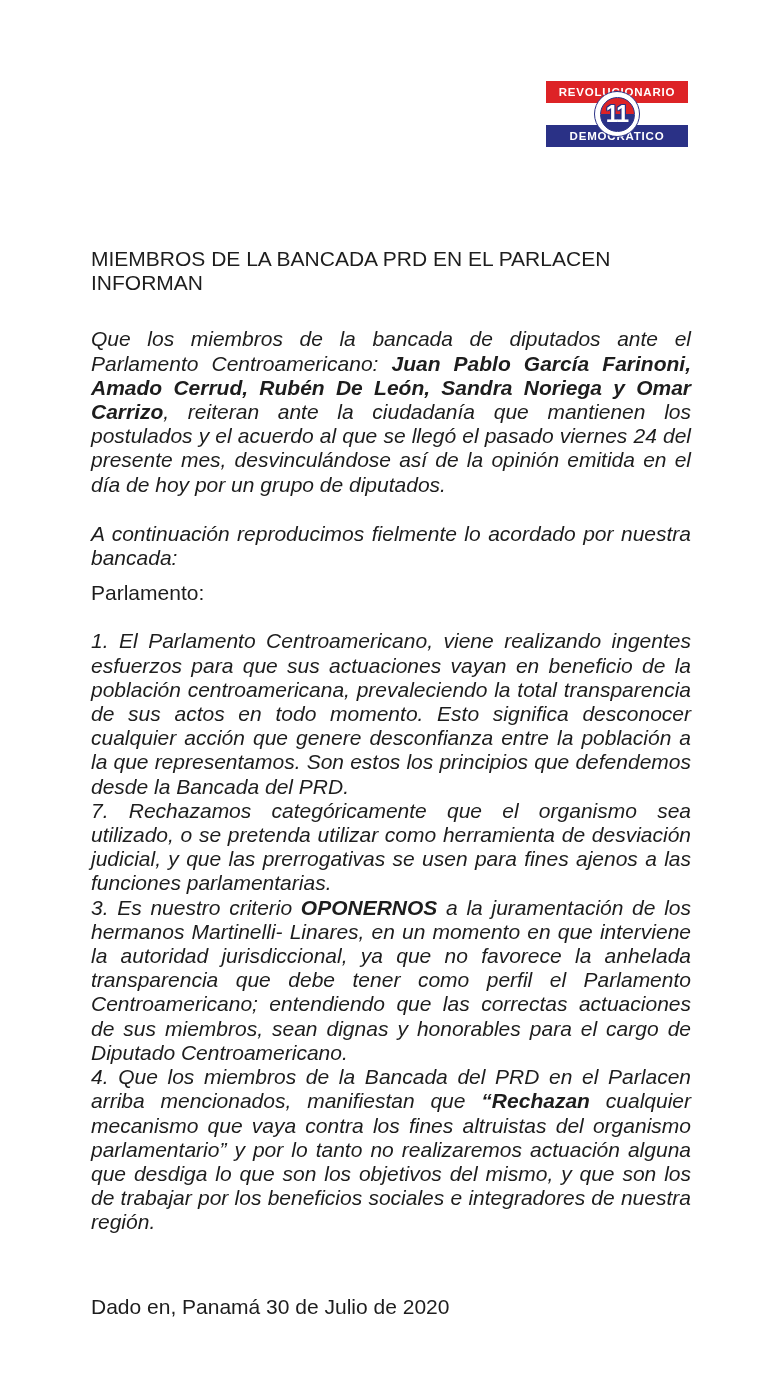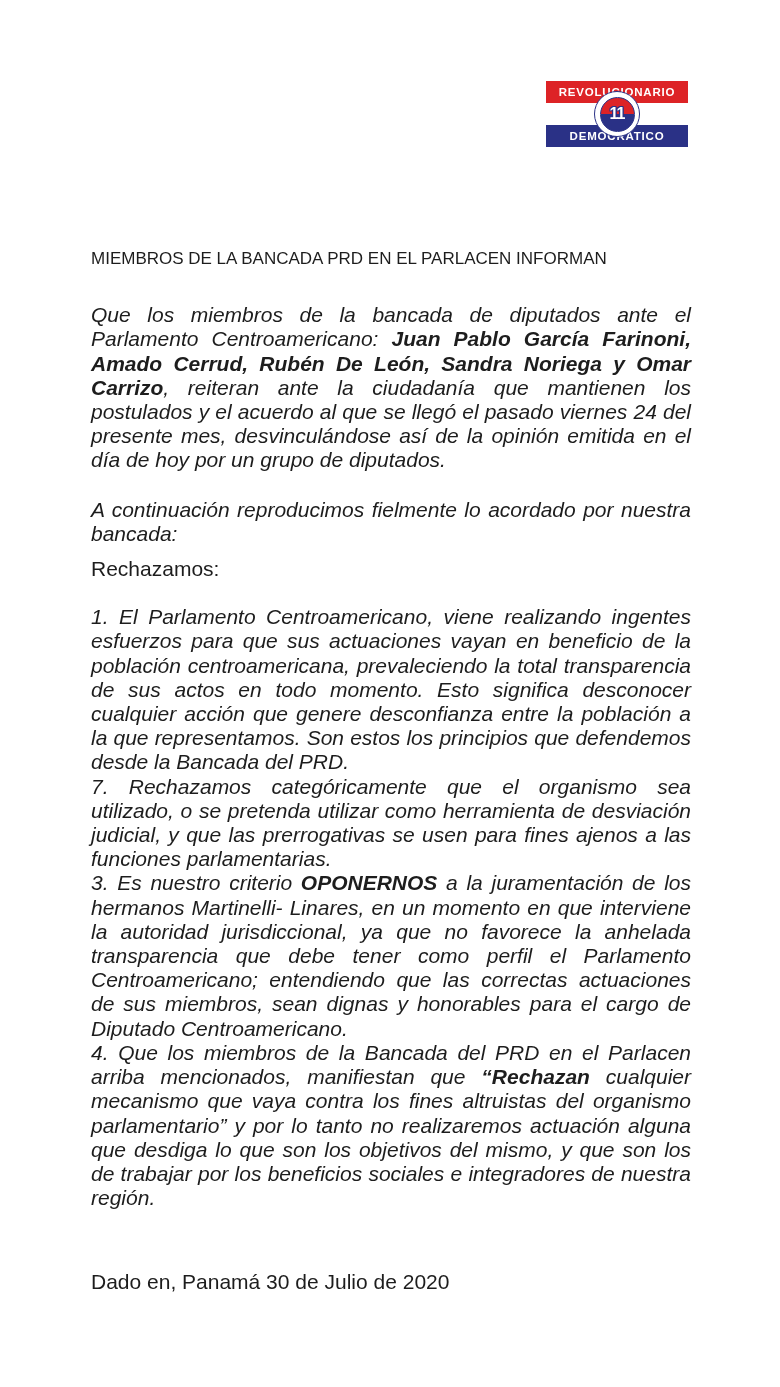--- a/index.html
+++ b/index.html
@@ -53,36 +53,36 @@
     width: 35px; height: 35px;
     border-radius: 50%;
     box-sizing: border-box;
     display: flex;
     align-items: center;
     justify-content: center;
   }
   .logo-number {
     color: #ffffff;
     font-weight: bold;
-    font-size: 16px;
+    font-size: 23px;
     line-height: 1;
     letter-spacing: -1px;
   }
 
   
   .content {
     position: absolute;
     left: 91px;
     top: 247px;
     width: 600px;
     font-size: 21px;
     line-height: 24.2px;
   }
   .doc-title {
-    font-size: 17px;
+    font-size: 21px;
     font-weight: normal;
     margin: 0 0 32px 0;
     text-align: left;
   }
   .para { margin: 0; }
   .justify { text-align: justify; font-style: italic; }
   .mb25 { margin-bottom: 25px; }
   .mb28 { margin-bottom: 11px; }
   .mb24 { margin-bottom: 24px; }
   .dateline { margin-top: 60px; }
@@ -107,21 +107,21 @@
     </div>
   </div>
 
   <div class="content">
     <h1 class="doc-title">MIEMBROS DE LA BANCADA PRD EN EL PARLACEN INFORMAN</h1>
 
     <p class="para justify mb25"><span>Que los miembros de la bancada de diputados ante el Parlamento Centroamericano: </span><b>Juan Pablo García Farinoni, Amado Cerrud, Rubén De León, Sandra Noriega y Omar Carrizo</b><span>, reiteran ante la ciudadanía que mantienen los postulados y el acuerdo al que se llegó el pasado viernes 24 del presente mes, desvinculándose así de la opinión emitida en el día de hoy por un grupo de diputados.</span></p>
 
     <p class="para justify mb28"><span>A continuación reproducimos fielmente lo acordado por nuestra bancada:</span></p>
 
-    <p class="para mb24"><span>Rechazamos:</span></p>
+    <p class="para mb24"><span>Parlamento:</span></p>
 
     <div>
       <p class="para justify"><span>1. El Parlamento Centroamericano, viene realizando ingentes esfuerzos para que sus actuaciones vayan en beneficio de la población centroamericana, prevaleciendo la total transparencia de sus actos en todo momento. Esto significa desconocer cualquier acción que genere desconfianza entre la población a la que representamos. Son estos los principios que defendemos desde la Bancada del PRD.</span></p>
       <p class="para justify"><span>7. Rechazamos categóricamente que el organismo sea utilizado, o se pretenda utilizar como herramienta de desviación judicial, y que las prerrogativas se usen para fines ajenos a las funciones parlamentarias.</span></p>
       <p class="para justify"><span>3. Es nuestro criterio </span><b>OPONERNOS</b><span> a la juramentación de los hermanos Martinelli- Linares, en un momento en que interviene la autoridad jurisdiccional, ya que no favorece la anhelada transparencia que debe tener como perfil el Parlamento Centroamericano; entendiendo que las correctas actuaciones de sus miembros, sean dignas y honorables para el cargo de Diputado Centroamericano.</span></p>
       <p class="para justify"><span>4. Que los miembros de la Bancada del PRD en el Parlacen arriba mencionados, manifiestan que </span><b>“Rechazan</b><span> cualquier mecanismo que vaya contra los fines altruistas del organismo parlamentario” y por lo tanto no realizaremos actuación alguna que desdiga lo que son los objetivos del mismo, y que son los de trabajar por los beneficios sociales e integradores de nuestra región.</span></p>
     </div>
 
     <p class="para dateline">Dado en, Panamá 30 de Julio de 2020</p>
   </div>

